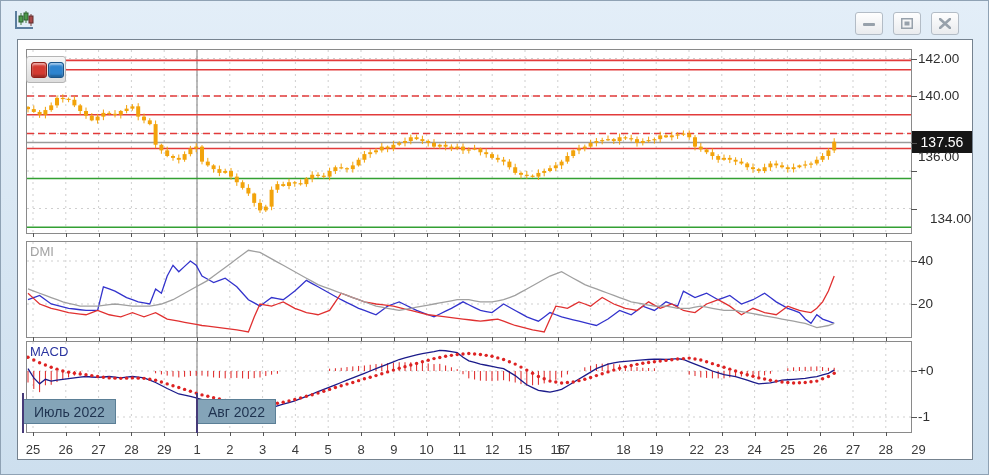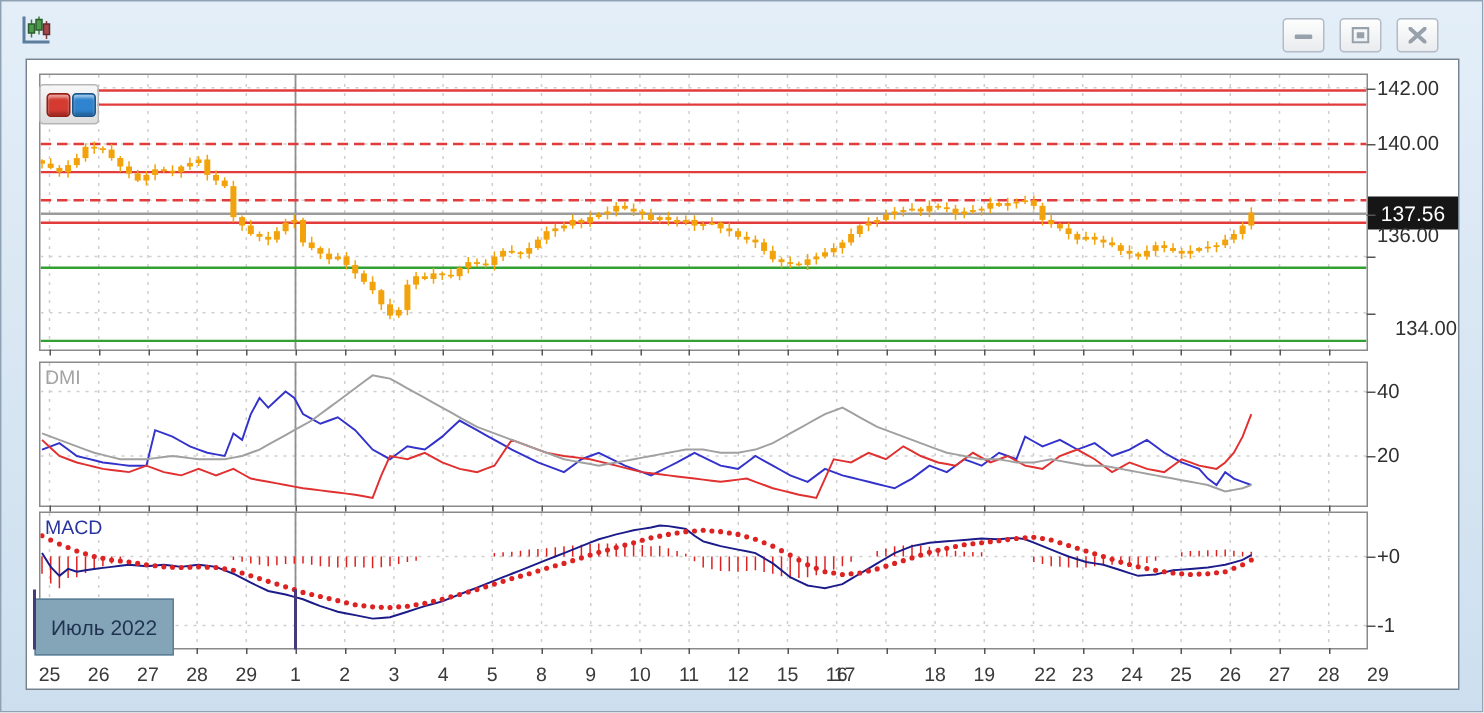--- a/index.html
+++ b/index.html
@@ -24,21 +24,21 @@
   #chip-blue{left:21px;background:#2e84cf;border:1px solid #1b5589;}
   .ind-label{position:absolute;font-size:13px;z-index:4;}
   #dmi-label{left:29px;top:243px;color:#a3a3a3;}
   #macd-label{left:29px;top:343px;color:#2a34a0;}
   .axis-label{position:absolute;left:917px;font-size:13.5px;color:#2f2f2f;white-space:nowrap;}
   .axis-tick{position:absolute;left:910px;width:6px;height:1px;background:#555;}
   .x-tick{position:absolute;width:1px;height:4px;background:#555;}
   #price-box{position:absolute;left:911px;top:130px;width:60px;height:22px;background:#161616;color:#fff;
              font-size:14px;display:flex;align-items:center;justify-content:center;}
   .x-label{position:absolute;top:441px;width:30px;text-align:center;font-size:13px;color:#3a3a3a;}
-  .month-box{position:absolute;top:398px;height:38px;background:#84a4b8;border:1px solid #5b7f96;box-sizing:border-box;
+  .month-box{position:absolute;top:398px;height:25px;background:#84a4b8;border:1px solid #5b7f96;box-sizing:border-box;
              color:#1f3350;font-size:14px;display:flex;align-items:center;justify-content:center;padding:0 10px;z-index:6;}
   .month-bar{position:absolute;top:392px;height:40px;width:2px;background:#463a78;z-index:7;}
 </style>
 </head>
 <body>
 
 <div id="window">
   <div id="titlebar">
     <svg id="title-icon" viewBox="0 0 22 22">
       <path d="M3 2 L3 19 L20 19" stroke="#5b7d9e" stroke-width="2" fill="none"></path>
@@ -726,20 +726,21 @@
         <circle cx="807.1999999999999" cy="31.30000000000001" r="1.7" fill="#dd2222"></circle>
       </svg>
     </div>
 
   <span id="dmi-label" class="ind-label">DMI</span>
   <span id="macd-label" class="ind-label">MACD</span>
 
   <div id="price-box">137.56</div>
 
   <div class="month-box" id="month-box-0" style="left: 22px;">Июль 2022</div>
+  <div class="month-box" id="month-box-1" style="left: 196px;">Авг 2022</div>
   <div class="month-bar" id="month-bar-0" style="left: 21px;"></div>
   <div class="month-bar" id="month-bar-1" style="left: 195px;"></div>
 <div class="axis-label" style="left: 917px; top: 49.5px;">142.00</div>
     <div class="axis-tick" style="top: 57.5px;"></div>
     <div class="axis-label" style="left: 917px; top: 87px;">140.00</div>
     <div class="axis-tick" style="top: 95px;"></div>
     <div class="axis-label" style="left: 917px; top: 148px;">136.00</div>
     <div class="axis-tick" style="top: 170px;"></div>
     <div class="axis-label" style="left: 917px; top: 210px; margin-left: 12px;">134.00</div>
     <div class="axis-tick" style="top: 207.5px;"></div>

